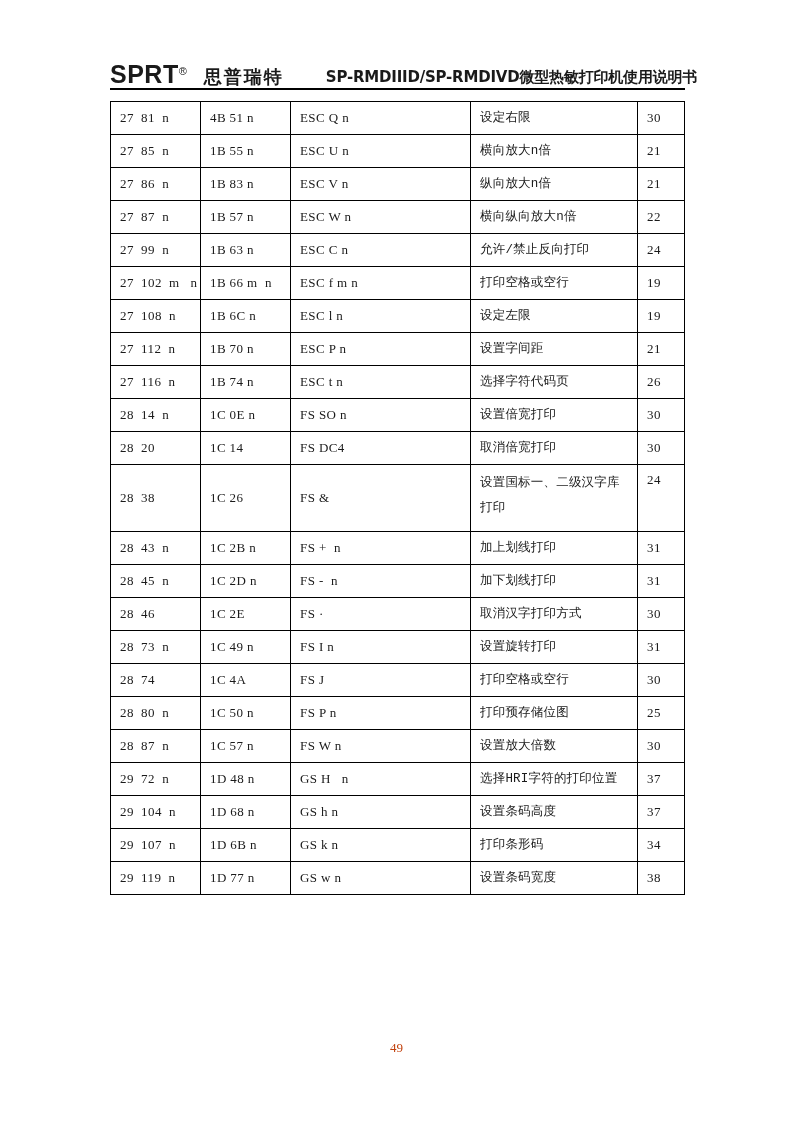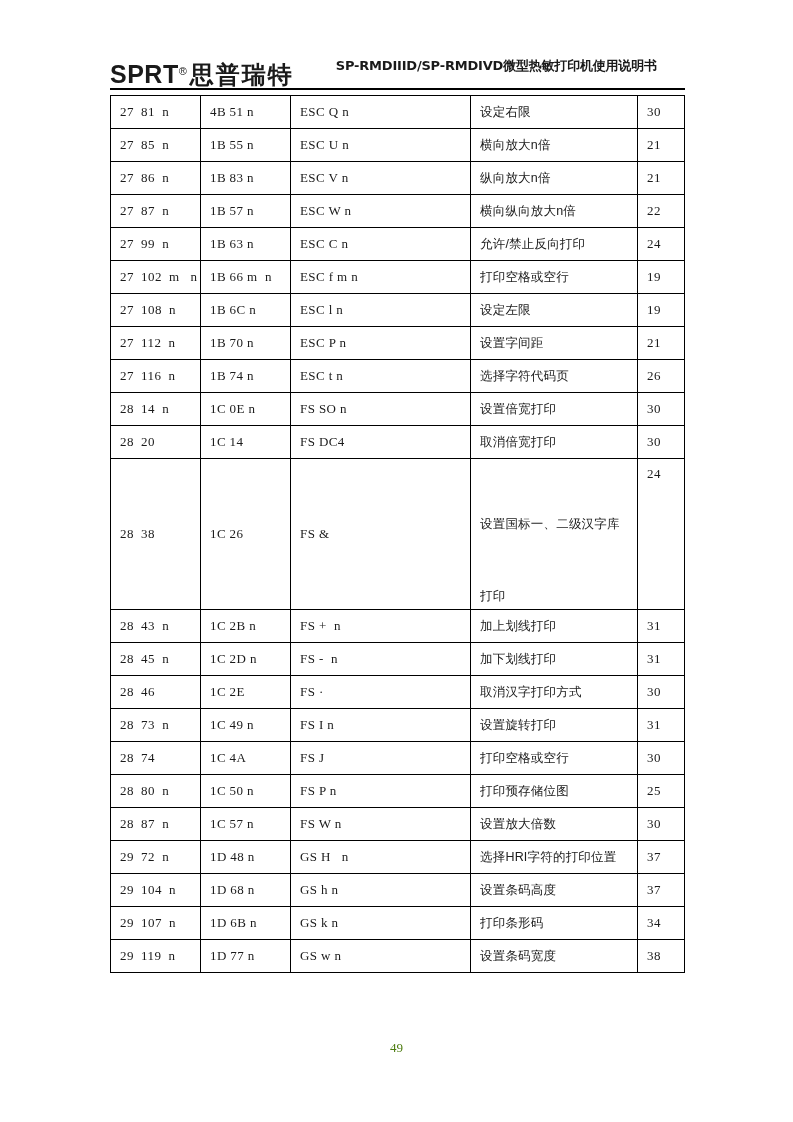--- a/index.html
+++ b/index.html
@@ -52,41 +52,41 @@
     font-size: 11px;
     vertical-align: super;
     position: relative;
     top: -8px;
     font-weight: normal;
     line-height: 1;
   }
   .logo-cn {
     font-family: "DejaVu Sans", "Liberation Sans", sans-serif;
     font-weight: bold;
-    font-size: 24px;
+    font-size: 18px;
     letter-spacing: 2px;
     line-height: 1;
-    margin-left: 3px;
+    margin-left: 17px;
   }
   .header-title {
     font-family: "DejaVu Sans", "Liberation Sans", sans-serif;
     font-weight: bold;
-    font-size: 13px;
+    font-size: 15px;
     line-height: 1;
     margin-left: 42px;
-    padding-bottom: 16px;
+    padding-bottom: 3px;
     white-space: nowrap;
     letter-spacing: -0.2px;
   }
 
   
   .cmd-table {
     position: absolute;
     left: 110px;
-    top: 95px;
+    top: 101px;
     width: 574px;
     border-collapse: collapse;
     table-layout: fixed;
   }
   .cmd-table td {
     border: 1px solid #000000;
     padding: 0 9px;
     height: 32px;
     vertical-align: middle;
     font-size: 13px;
@@ -97,24 +97,23 @@
   .col-ascii { width: 180px; }
   .col-func  { width: 167px; }
   .col-page  { width: 47px; }
 
   .c-mono {
     font-family: "Liberation Serif", "DejaVu Serif", serif;
     letter-spacing: 0.4px;
     white-space: pre;
   }
   .c-cn {
-    font-family: Liberation Sans, sans-serif;
+    font-family: Liberation Mono, monospace;
     font-size: 12.5px;
     letter-spacing: 0.2px;
-    margin-top: 47px;
   }
   .c-num {
     font-family: "Liberation Serif", "DejaVu Serif", serif;
     letter-spacing: 0.4px;
   }
   td.tall {
     height: 60px;
   }
   td.tall .c-cn {
     display: block;
@@ -127,21 +126,21 @@
 
   
   .footer {
     position: absolute;
     left: 0;
     top: 1040px;
     width: 793px;
     text-align: center;
     font-size: 13px;
     font-family: "Liberation Serif", "DejaVu Serif", serif;
-    color: #4d7c0f;
+    color: #c2410c;
   }
 </style>
 </head>
 <body>
 
 <div class="page">
 
   <div class="header">
     <div class="logo-block">
       <span class="logo-latin">SPRT</span>

